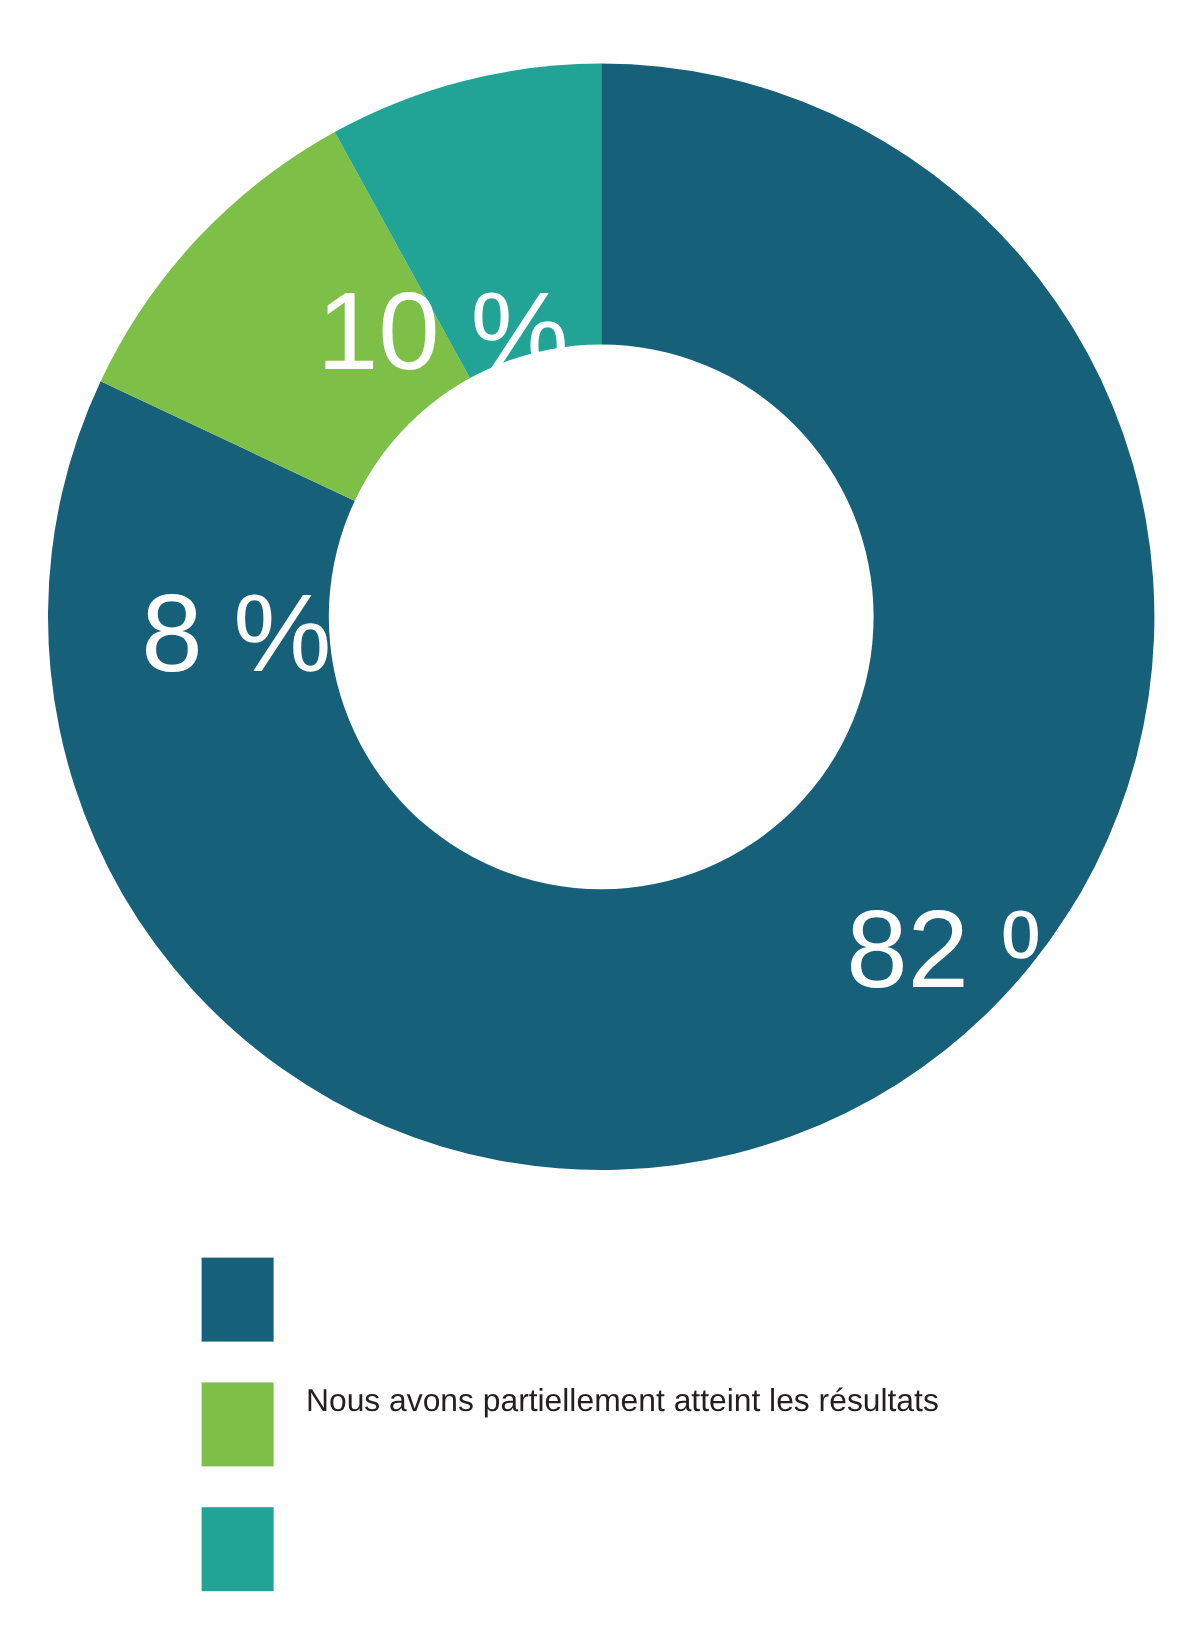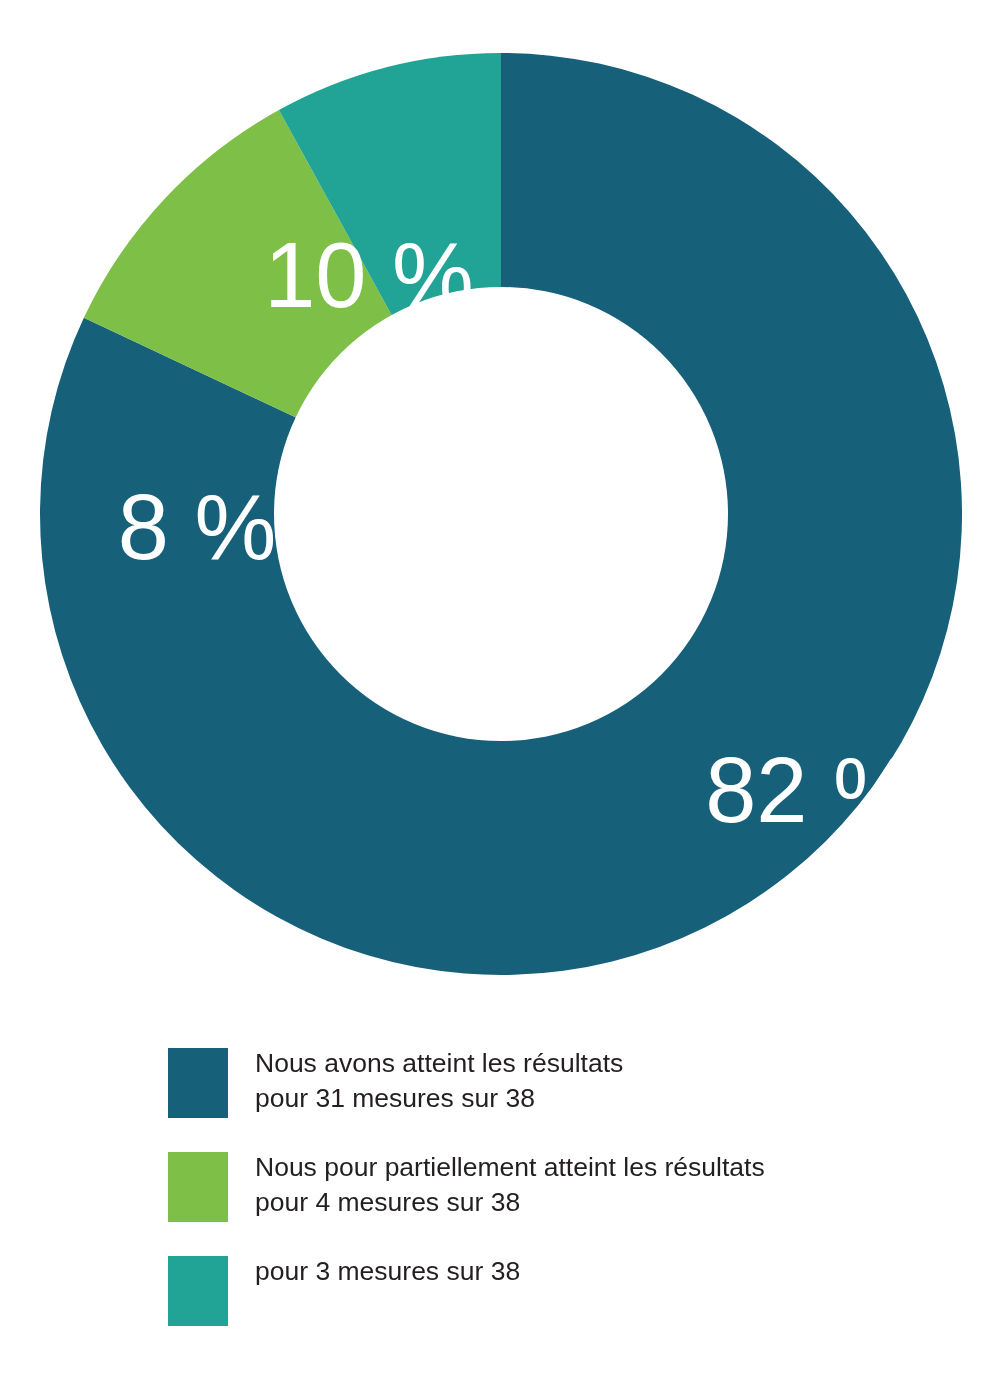--- a/index.html
+++ b/index.html
@@ -96,33 +96,27 @@
           <text x="770" y="745" class="slice-label slice-label-lg" font-size="92">82 %</text>
           <text x="329" y="230" class="slice-label slice-label-lg" font-size="92">10 %</text>
           <text x="157" y="482" class="slice-label slice-label-lg" font-size="92">8 %</text>
         </g>
     </svg>
   </div>
 
   <div id="legend">
       <div class="legend-row">
         <div class="legend-swatch" style="background: rgb(22, 96, 122);"></div>
-        <div class="legend-text">
-          <span class="legend-line">Nous avons atteint les résultats</span>
-          <span class="legend-line">pour 31 mesures sur 38</span>
-        </div>
       </div>
       <div class="legend-row">
         <div class="legend-swatch" style="background: rgb(125, 191, 71);"></div>
         <div class="legend-text">
-          <span class="legend-line">Nous pour partiellement atteint les résultats</span>
-          <span class="legend-line">pour 4 mesures sur 38</span>
+          <span class="legend-line">Nous avons partiellement atteint les résultats</span>
         </div>
       </div>
       <div class="legend-row">
         <div class="legend-swatch" style="background: rgb(33, 163, 149);"></div>
         <div class="legend-text">
-          <span class="legend-line">pour 3 mesures sur 38</span>
         </div>
       </div>
     </div>
 
 </div>
 
 </body></html>

